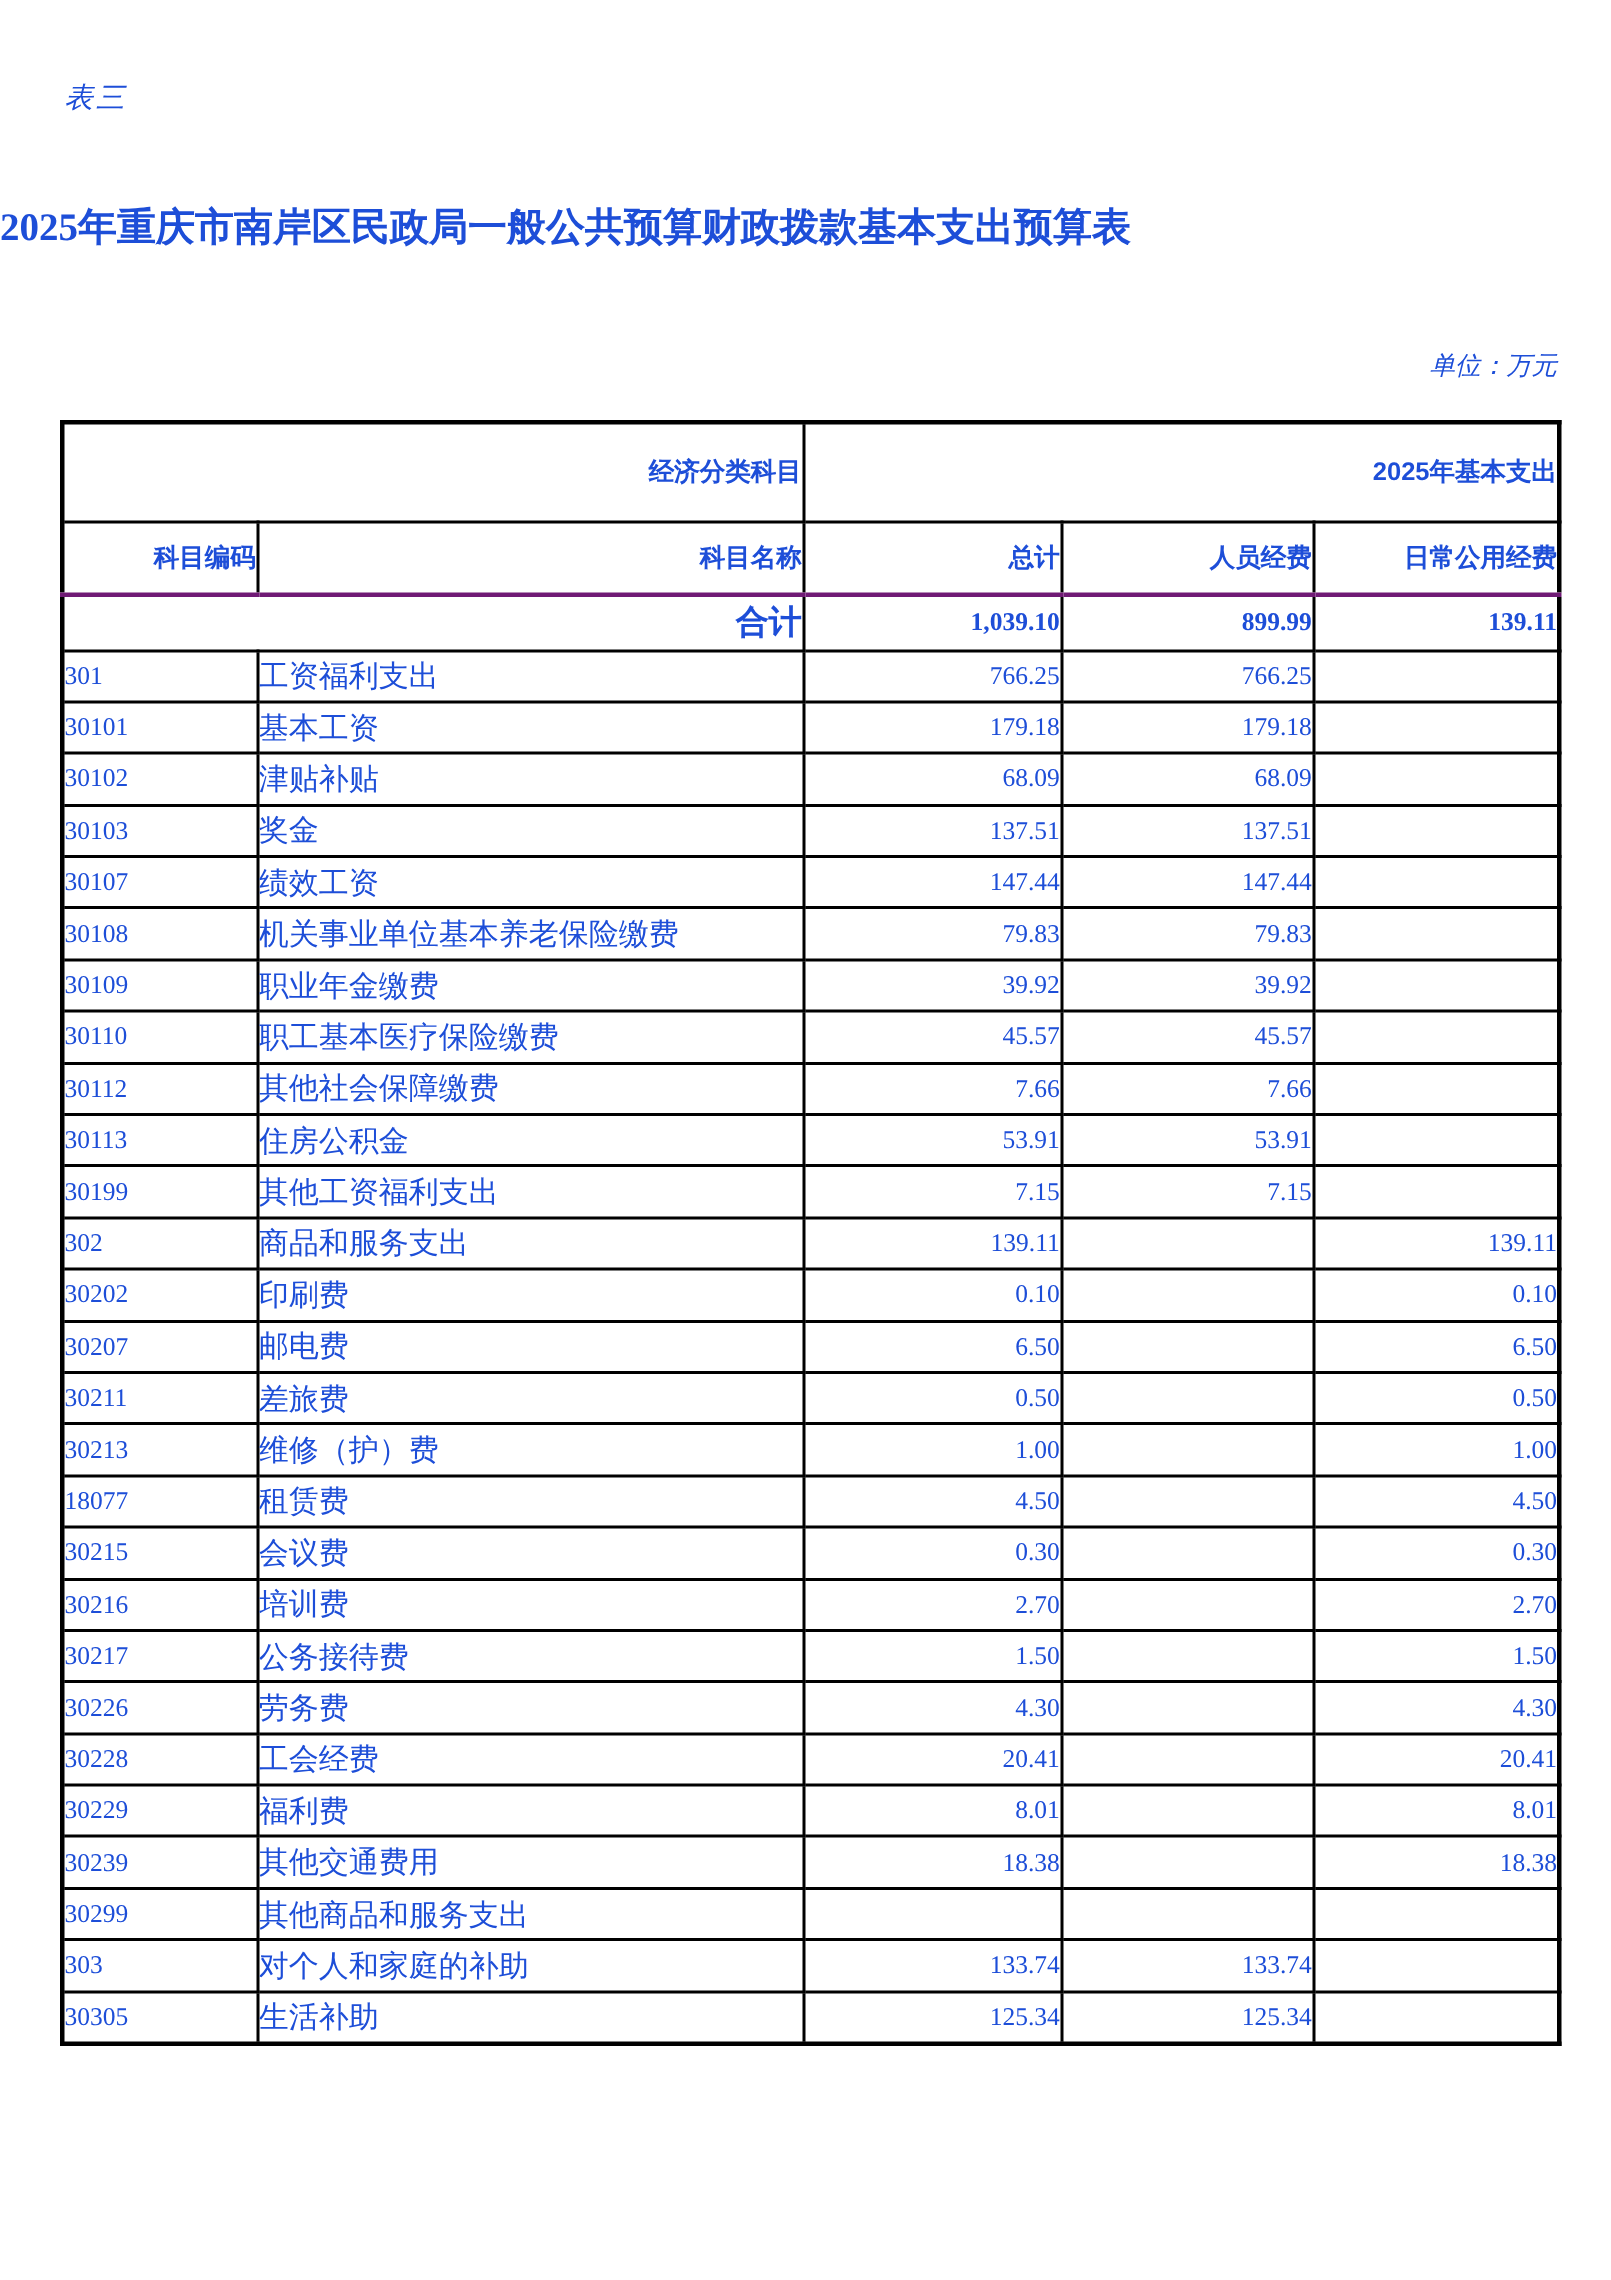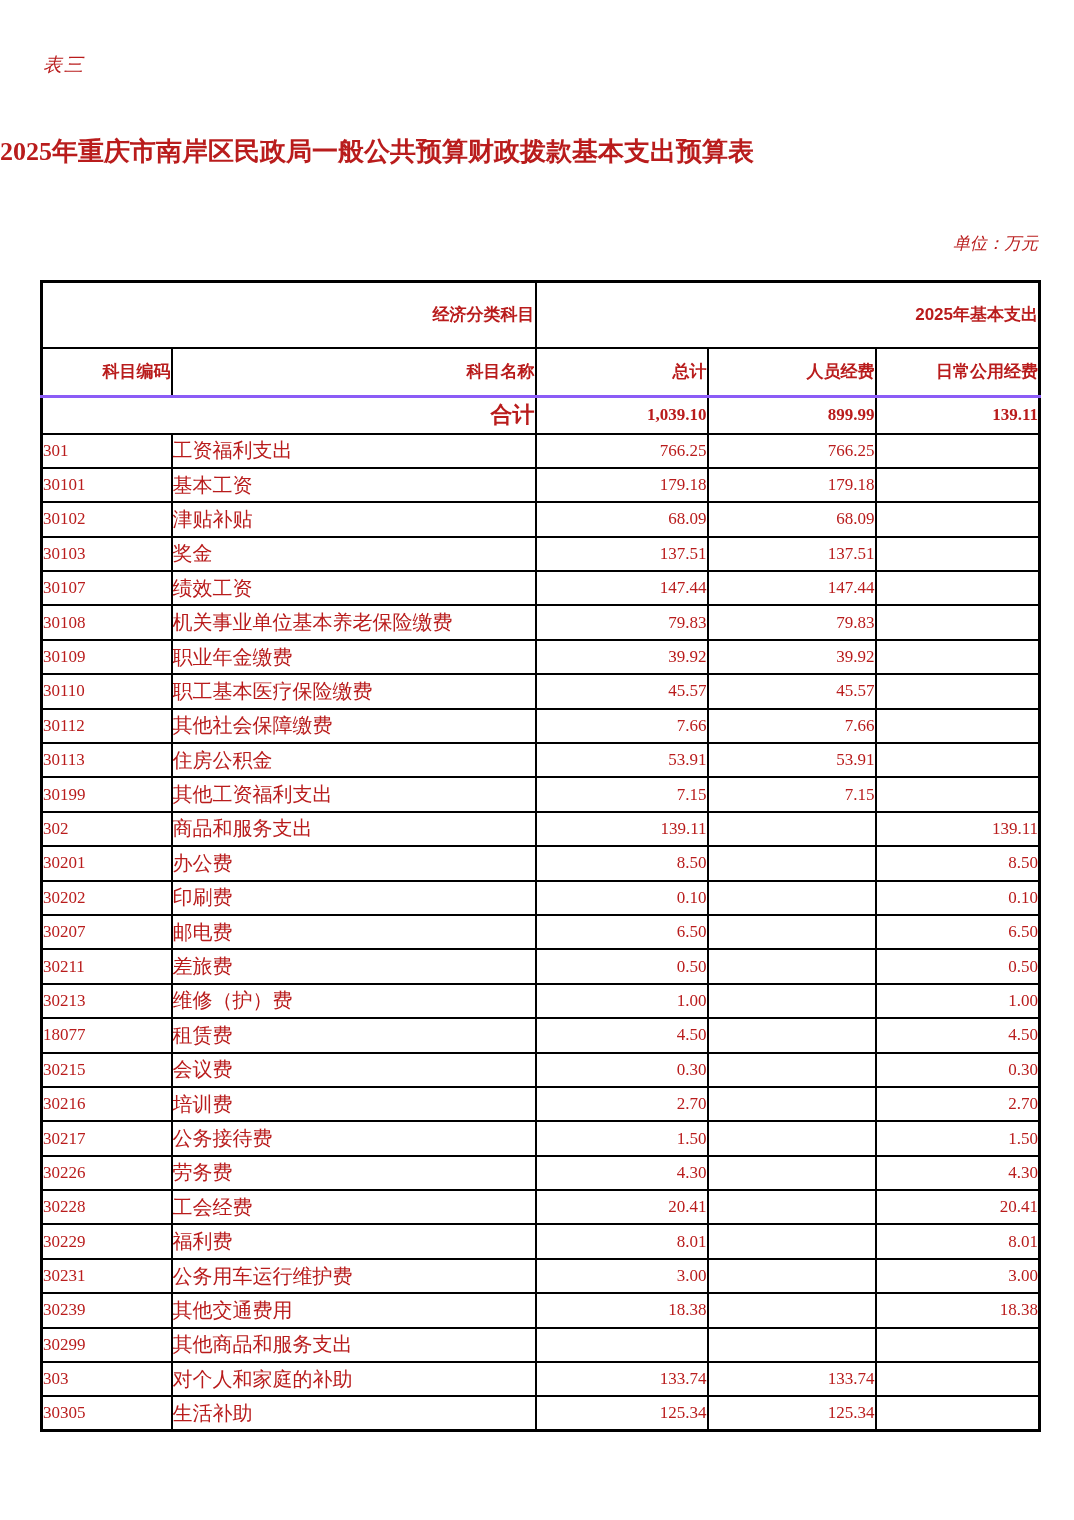--- a/index.html
+++ b/index.html
@@ -5,21 +5,21 @@
   html, body {
     margin: 0;
     padding: 0;
     background: #ffffff;
   }
   .page {
     position: relative;
     width: 1074px;
     height: 1520px;
     background: #ffffff;
-    color: #b91c1c;
+    color: #1d4ed8;
     overflow: hidden;
     font-family: "Liberation Serif", "DejaVu Serif", serif;
   }
   .table-tag {
     position: absolute;
     left: 43px;
     top: 52px;
     font-size: 19px;
     font-style: italic;
     letter-spacing: 2px;
@@ -61,21 +61,21 @@
   }
   thead th {
     font-family: Liberation Sans, sans-serif;
     font-weight: bold;
     font-size: 17px;
     text-align: right;
     vertical-align: middle;
   }
   tr.hdr-group { height: 66px; }
   tr.hdr-cols  { height: 49px; }
-  tr.hdr-cols th { border-bottom: 3px solid #8b5cf6; }
+  tr.hdr-cols th { border-bottom: 3px solid #701a75; }
   tr.total-row { height: 37px; }
   tr.data-row  { height: 34.4px; }
   td.cell-label {
     text-align: right;
     vertical-align: middle;
     font-weight: bold;
     font-size: 22px;
     font-family: "Liberation Serif", "DejaVu Serif", serif;
   }
   td.cell-code {
@@ -230,27 +230,20 @@
         </tr>
 
         <tr class="data-row">
           <td class="cell-code">302</td>
           <td class="cell-name">商品和服务支出</td>
           <td class="cell-num">139.11</td>
           <td class="cell-num"></td>
           <td class="cell-num">139.11</td>
         </tr>
 
-        <tr class="data-row">
-          <td class="cell-code">30201</td>
-          <td class="cell-name">办公费</td>
-          <td class="cell-num">8.50</td>
-          <td class="cell-num"></td>
-          <td class="cell-num">8.50</td>
-        </tr>
 
         <tr class="data-row">
           <td class="cell-code">30202</td>
           <td class="cell-name">印刷费</td>
           <td class="cell-num">0.10</td>
           <td class="cell-num"></td>
           <td class="cell-num">0.10</td>
         </tr>
 
         <tr class="data-row">
@@ -327,27 +320,20 @@
         </tr>
 
         <tr class="data-row">
           <td class="cell-code">30229</td>
           <td class="cell-name">福利费</td>
           <td class="cell-num">8.01</td>
           <td class="cell-num"></td>
           <td class="cell-num">8.01</td>
         </tr>
 
-        <tr class="data-row">
-          <td class="cell-code">30231</td>
-          <td class="cell-name">公务用车运行维护费</td>
-          <td class="cell-num">3.00</td>
-          <td class="cell-num"></td>
-          <td class="cell-num">3.00</td>
-        </tr>
 
         <tr class="data-row">
           <td class="cell-code">30239</td>
           <td class="cell-name">其他交通费用</td>
           <td class="cell-num">18.38</td>
           <td class="cell-num"></td>
           <td class="cell-num">18.38</td>
         </tr>
 
         <tr class="data-row">

